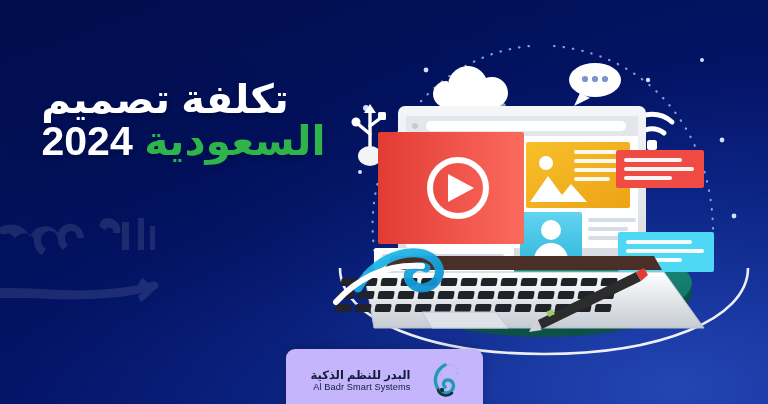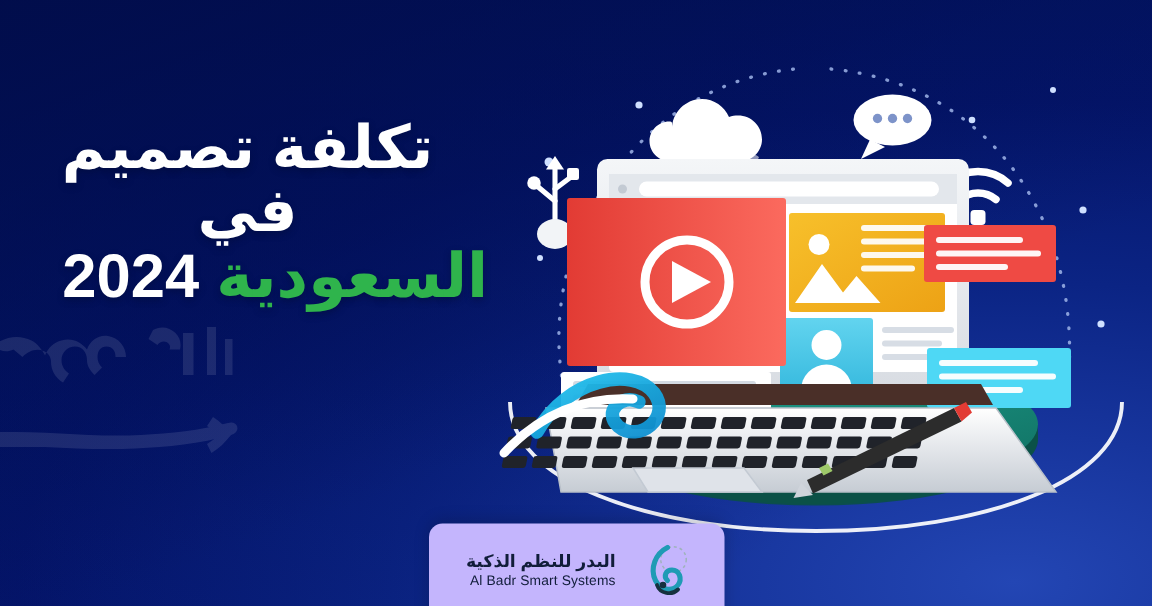--- a/index.html
+++ b/index.html
@@ -71,21 +71,20 @@
         <path d="M156 22h6v32h-6z"></path>
         <path d="M168 30h5v24h-5z"></path>
         <path d="M16 92c14 0 28 0 42 1 18 1 36 2 54 1 20-1 39-3 58-8 3-1 5 0 6 2 1 3-1 5-4 6-21 6-42 8-64 9-20 1-40 0-60-1-11 0-21 0-32 0-3 0-5-2-5-5s2-5 5-5z"></path>
         <path d="M160 82c5 3 9 7 12 12-4 5-8 9-13 12l-3-6c3-2 6-4 8-6-2-2-5-4-8-6z"></path>
       </g>
     </svg>
   </div>
 
   <div class="headline">
     <span class="hl-line">تكلفة تصميم</span>
-    <span class="hl-line">في</span>
     <span class="hl-line last">
       <span class="hl-green">السعودية</span>
       <span class="hl-year">2024</span>
     </span>
   </div>
 
   <div class="illus">
     <svg viewBox="0 0 438 360" aria-hidden="true">
       <defs>
         <linearGradient id="gScreenShell" x1="0" y1="0" x2="0" y2="1">

